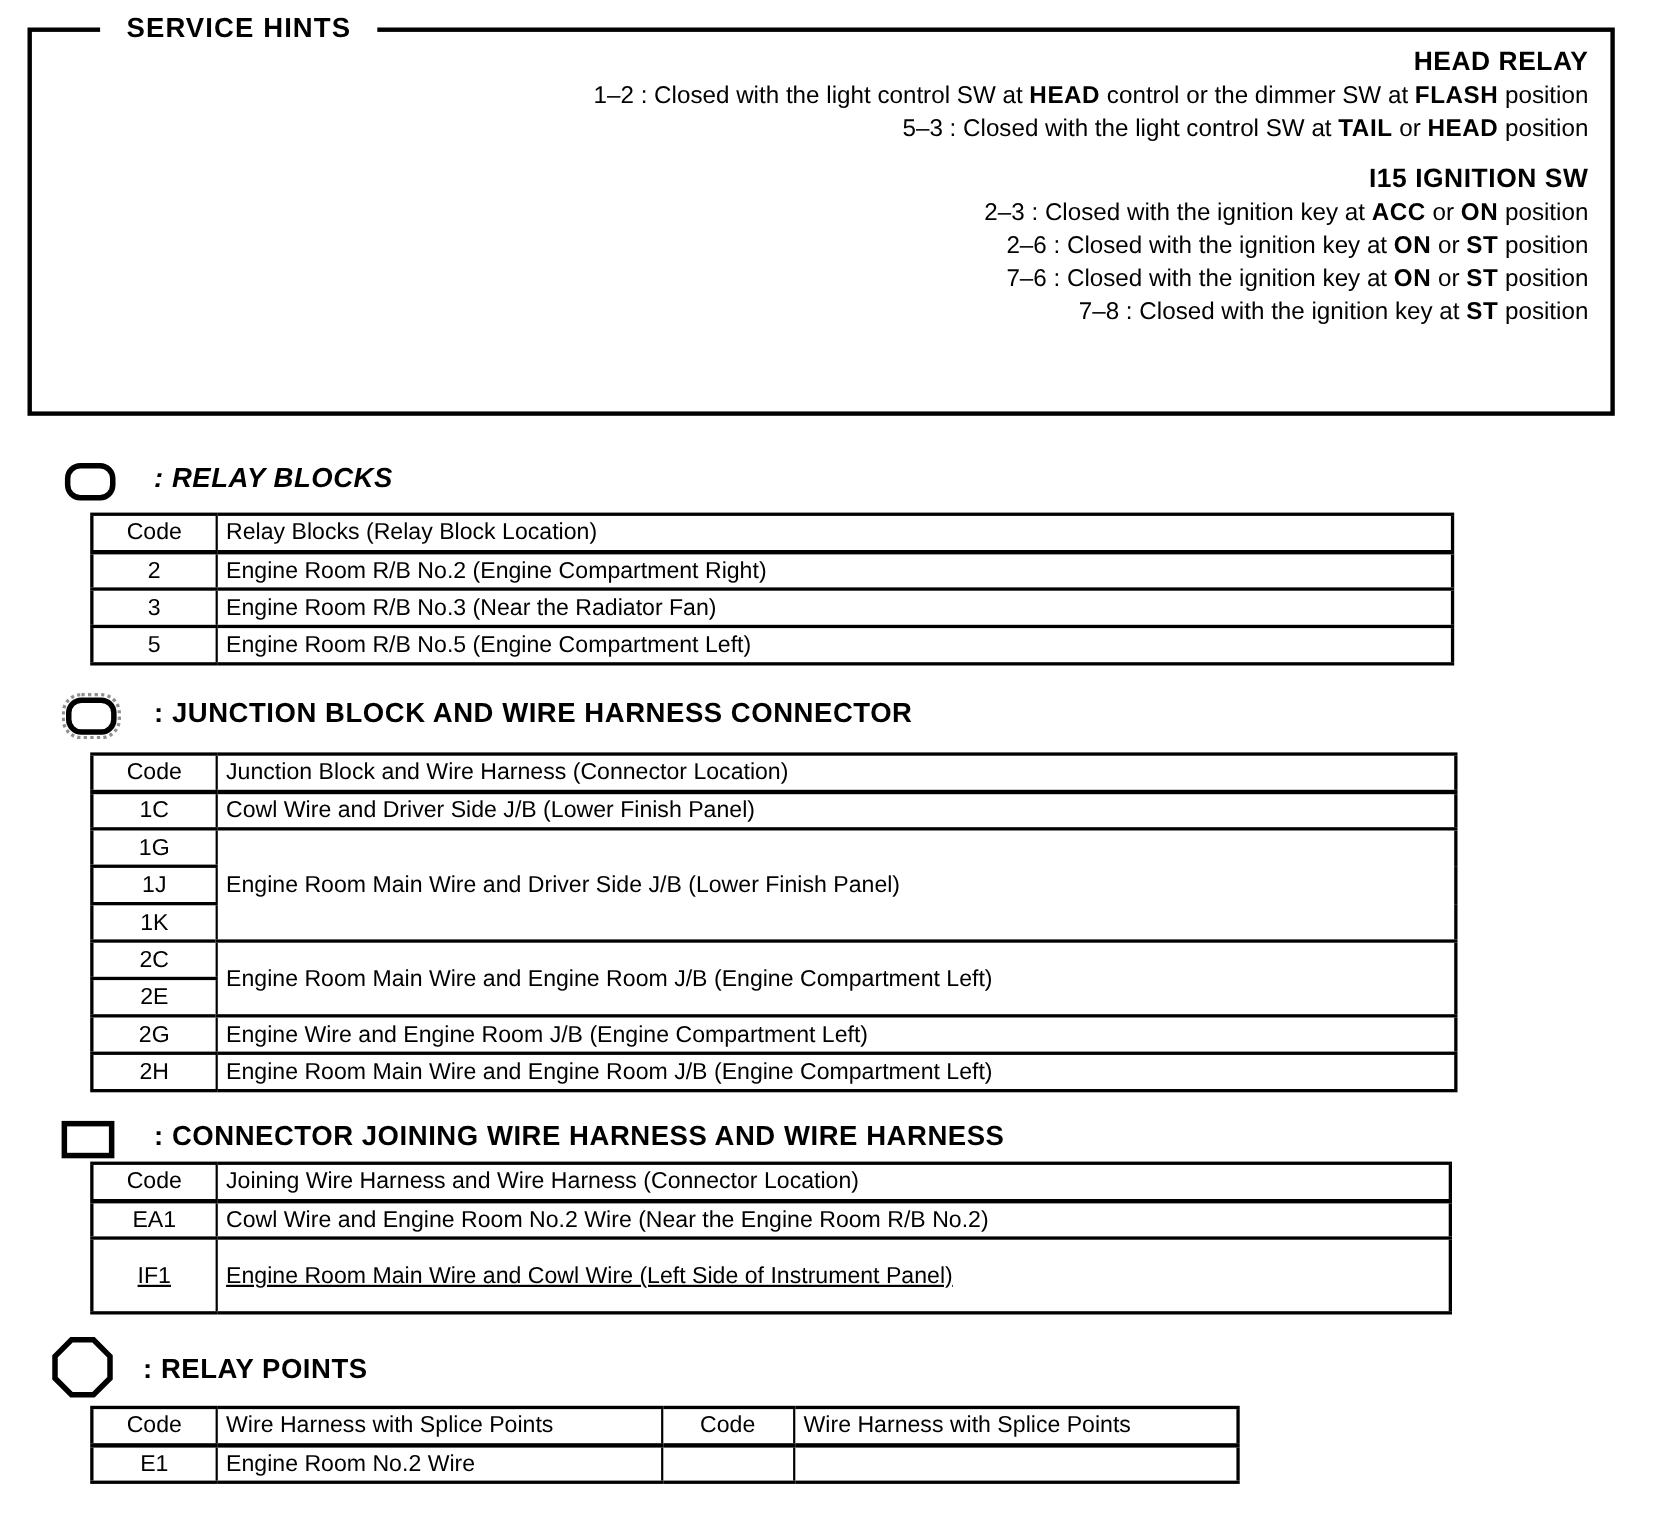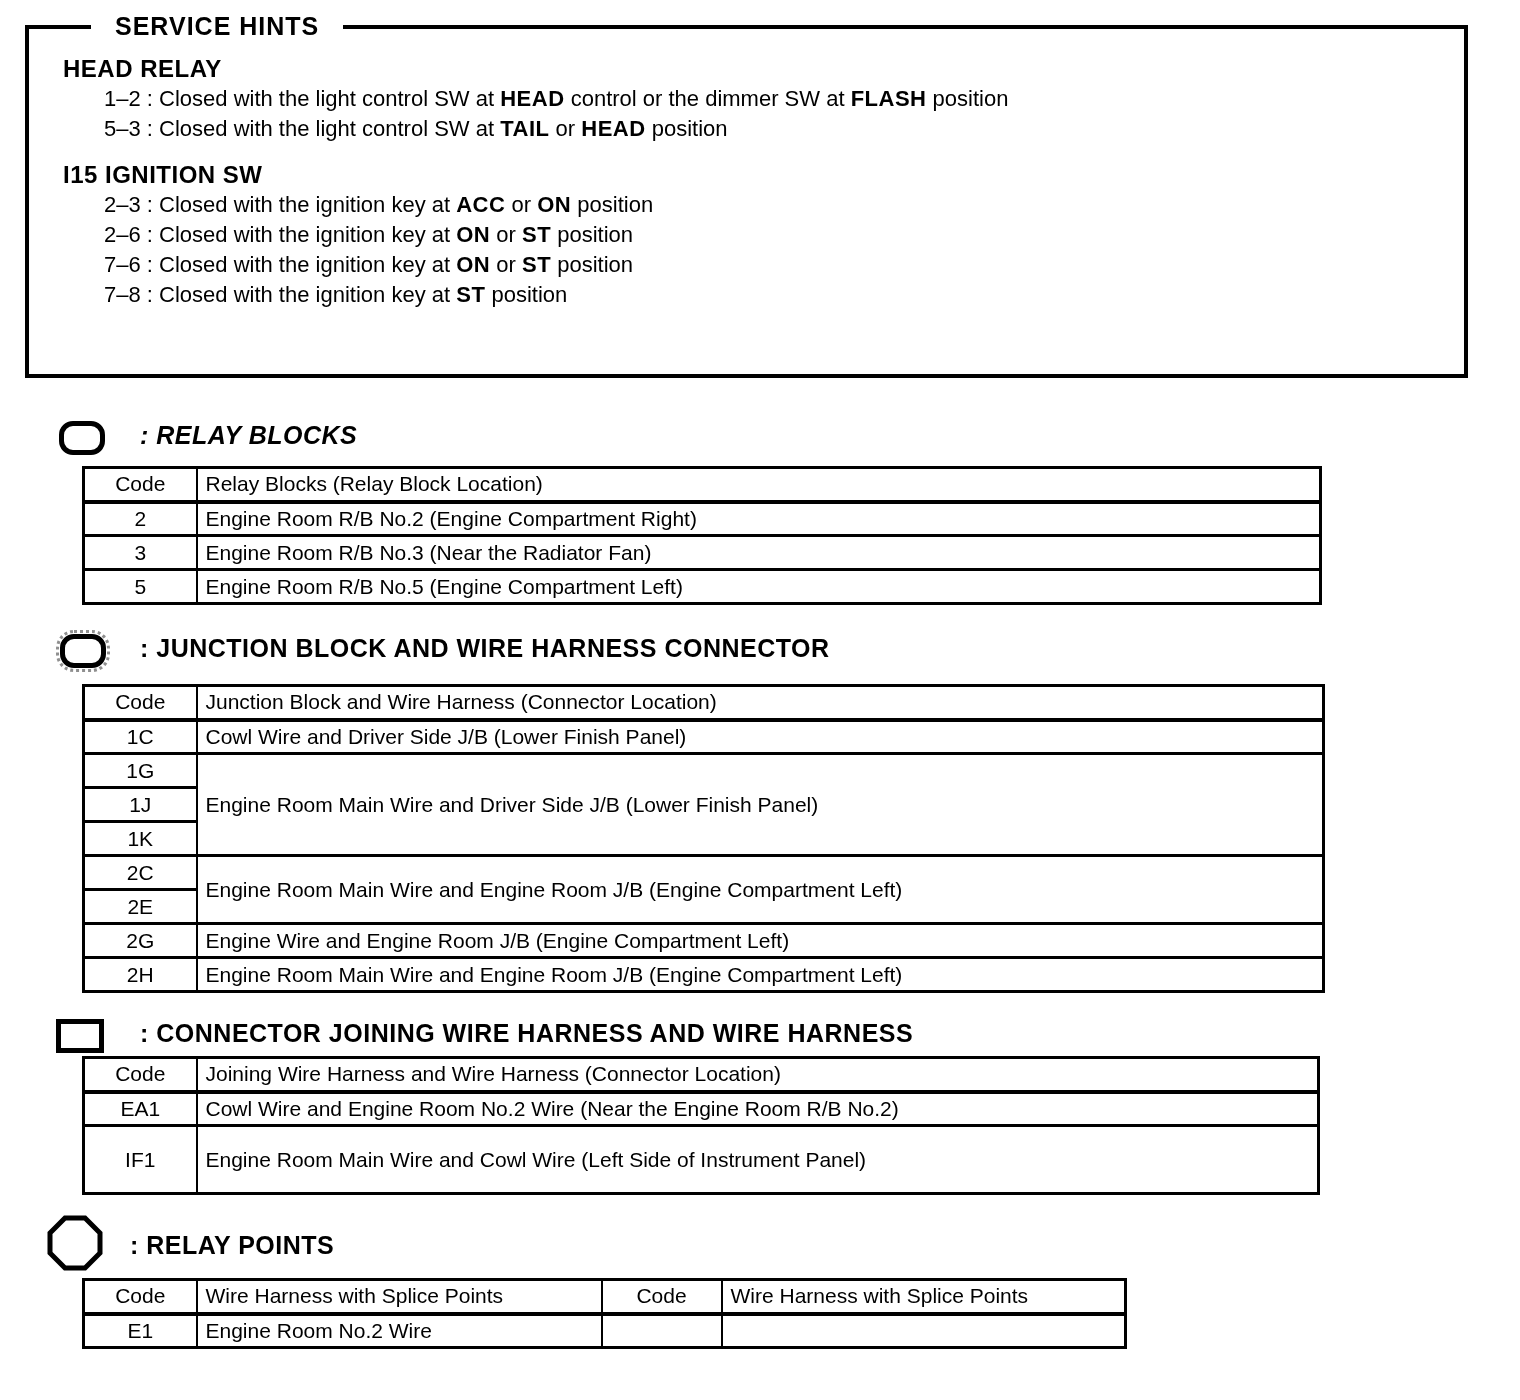--- a/index.html
+++ b/index.html
@@ -4,28 +4,28 @@
 <style>
   html,body { margin:0; padding:0; background:#fff; }
   .page {
     position:relative; width:1520px; height:1400px; background:#fff;
     font-family:"Liberation Sans", sans-serif; color:#000; overflow:hidden;
   }
 
   
   .hints-box {
     position:absolute; left:25px; top:25px; width:1443px; height:353px;
-    border:4px solid #000; box-sizing:border-box;
+    border:4px solid #000; box-sizing:border-box;text-align:right;
   }
   .hints-title {
     position:absolute; top:-17px; left:62px; background:#fff;
     padding:0 24px; font-size:25px; font-weight:bold; letter-spacing:1px;
     white-space:nowrap;
   }
-  .hints-content { padding:24px 20px 0 34px; }
+  .hints-content { padding:12px 20px 0 34px; }
   .sh-heading { font-size:24px; font-weight:bold; line-height:31px; margin-top:15px; letter-spacing:.5px; }
   .sh-heading.first { margin-top:0; }
   .sh-line { font-size:22px; line-height:30px; padding-left:41px; }
   .sh-line b { letter-spacing:.5px; }
 
   
   .sec-label {
     position:absolute; font-size:25px; font-weight:bold; letter-spacing:.5px;
     line-height:34px; white-space:nowrap;
   }
@@ -46,21 +46,21 @@
     border:3px solid #000; background:#fff;margin-left:47px;
   }
   .tbl td {
     border:2px solid #000; border-top-width:3px; border-bottom-width:3px;
     font-size:21px; padding:1px 8px; vertical-align:middle;
     overflow:hidden; white-space:nowrap;
   }
   .tbl tr { height:34px; }
   .tbl tr.hdr td { border-bottom-width:4px; }
   .tbl td.code { text-align:center; padding:1px 2px; }
-  .tbl tr.row-tall { height:68px; }
+  .tbl tr.row-tall { height:68px;text-decoration:underline; }
 </style>
 </head>
 <body>
 
 <div class="page">
 
   <div class="hints-box">
     <div class="hints-title">SERVICE HINTS</div>
     <div class="hints-content">
       <div class="sh-heading first">HEAD RELAY</div>

